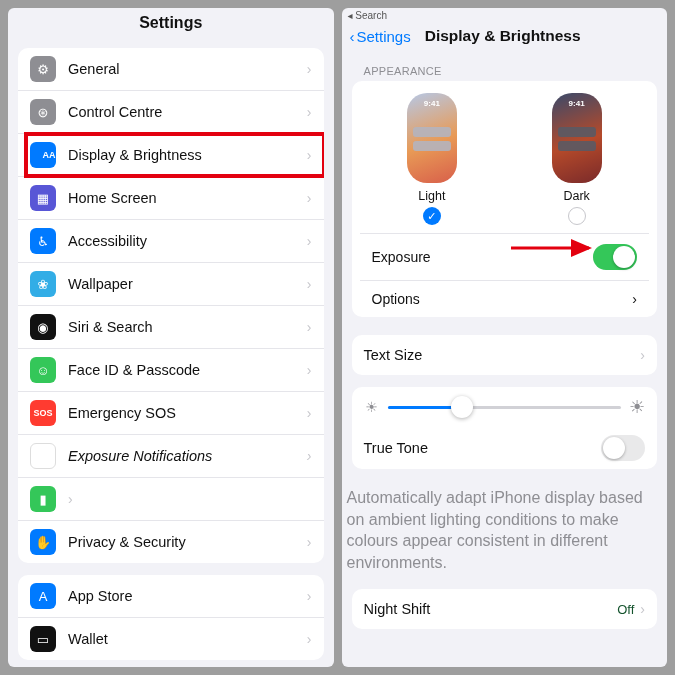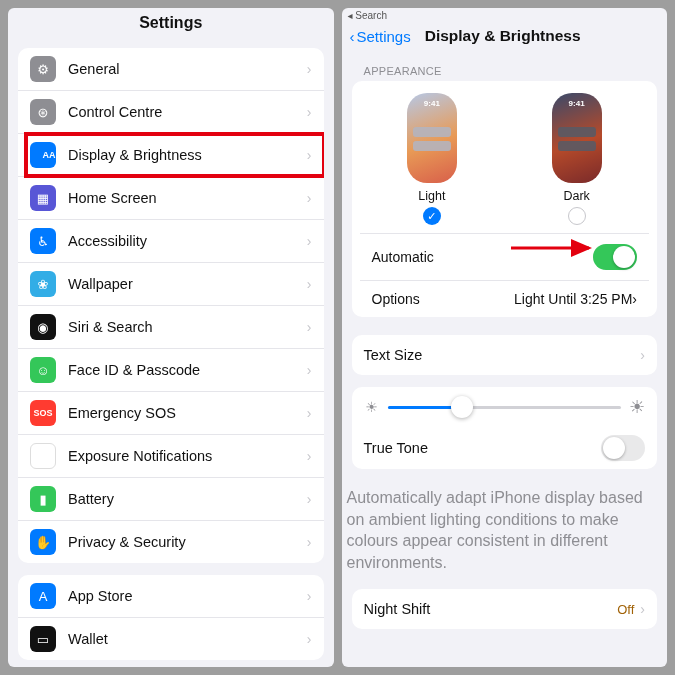--- a/index.html
+++ b/index.html
@@ -68,21 +68,21 @@
   }
   .row .label {
     flex: 1;
     font-size: 14.5px;
   }
   .row .chev {
     color: #c7c7cc;
     font-size: 14px;
   }
   .row .value {
-    color: #a16207;
+    color: #14532d;
     font-size: 13px;
     margin-right: 6px;
   }
   .hl {
     position: absolute;
     border: 4px solid #e3000f;
     left: 6px;
     right: -2px;
     top: -2px;
     bottom: -2px;
@@ -224,28 +224,27 @@
             <div class="row" style="position: relative;">
               <div class="icon bg-green">☺</div>
               <div class="label">Face ID &amp; Passcode</div>
               <span class="chev">›</span>
             </div>
             <div class="row" style="position: relative;">
               <div class="icon bg-red" style="font-size: 9px; font-weight: 700;">SOS</div>
               <div class="label">Emergency SOS</div>
               <span class="chev">›</span>
             </div>
-            <div class="row" style="position: relative;">
+            <div class="row" style="position: relative; font-style: italic;">
               <div class="icon bg-white-b">✹</div>
               <div class="label">Exposure Notifications</div>
               <span class="chev">›</span>
             </div>
             <div class="row" style="position: relative;">
               <div class="icon bg-green">▮</div>
-              <div class="label">Battery</div>
               <span class="chev">›</span>
             </div>
             <div class="row" style="position: relative;">
               <div class="icon bg-blue">✋</div>
               <div class="label">Privacy &amp; Security</div>
               <span class="chev">›</span>
             </div>
           </div>
           <div class="section">
             <div class="row" style="position: relative;">
@@ -290,38 +289,37 @@
             <div class="thumb thumb-dark">
               <div class="thumb-time">9:41</div>
               <div class="thumb-bar b1" style="background:rgba(90,90,100,.9)"></div>
               <div class="thumb-bar b2" style="background:rgba(90,90,100,.9)"></div>
             </div>
             <div class="opt-lbl">Dark</div>
             <div class="radio off"></div>
           </div>
         </div>
         <div class="arow" style="position:relative">
-          <div class="albl">Automatic</div>
+          <div class="albl">Exposure</div>
           <div class="toggle on">
               <div class="knob"></div>
             </div>
           <div class="red-arrow" style="right:50px;top:4px">
             <svg width="90" height="20">
                 <defs>
                   <marker id="ah" markerWidth="8" markerHeight="8" refX="6" refY="3" orient="auto">
                     <path d="M0,0 L7,3 L0,6 Z" fill="#e3000f"></path>
                   </marker>
                 </defs>
                 <line x1="2" y1="10" x2="80" y2="10" stroke="#e3000f" stroke-width="3" marker-end="url(#ah)"></line>
               </svg>
           </div>
         </div>
         <div class="arow">
           <div class="albl">Options</div>
-          <div class="value">Light Until 3:25 PM</div>
           <span class="chev">›</span>
         </div>
       </div>
 
       <div class="section" style="margin-top:18px">
         <div class="row">
           <div class="label">Text Size</div>
           <span class="chev">›</span>
         </div>
       </div>

